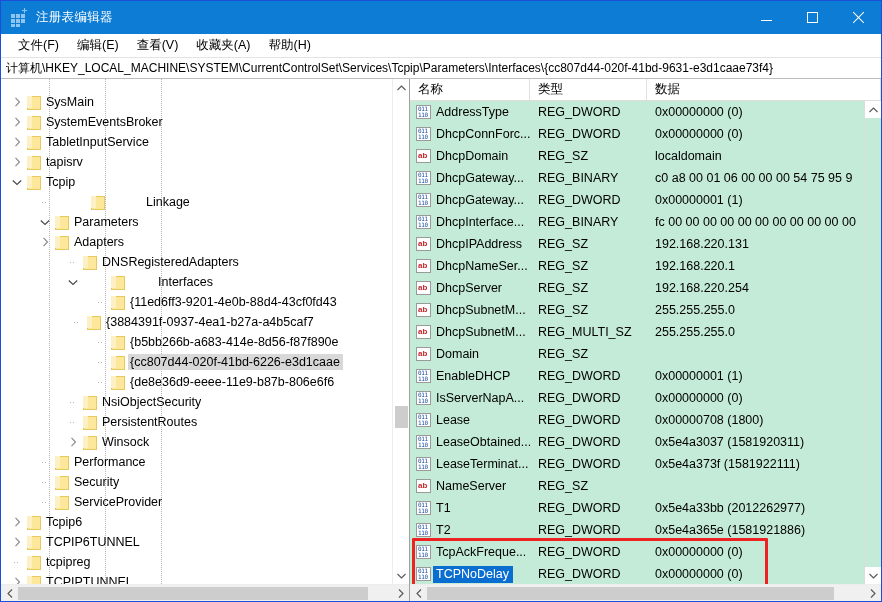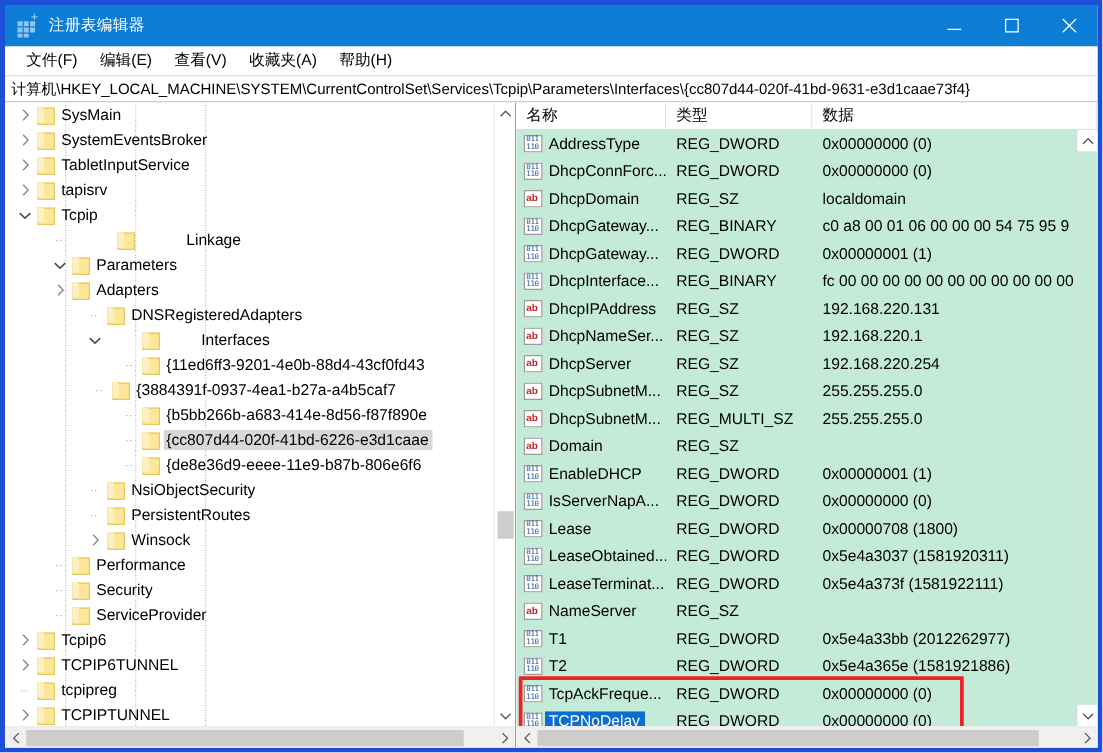--- a/index.html
+++ b/index.html
@@ -5,22 +5,22 @@
   * { box-sizing: border-box; margin: 0; padding: 0; }
   html, body {
     width: 882px; height: 602px;
     background: #ffffff;
     font-family: "Liberation Sans", "DejaVu Sans", sans-serif;
     overflow: hidden;
   }
   .window {
     position: relative;
     width: 882px; height: 602px;
-    background: #fef9c3;
-    border: 4px solid #1d4ed8;
+    background: #14532d;
+    border: 1px solid #1d4ed8;
     display: flex; flex-direction: column;
   }
 
   
   .titlebar {
     height: 33px; min-height: 33px;
     background: #0c7cd5;
     display: flex; align-items: center;
     position: relative;
   }
@@ -103,21 +103,21 @@
     overflow: hidden;
   }
 
   
   .tree-clip {
     position: relative;
     flex: 1;
     overflow: hidden;
   }
   .tree {
-    position: absolute; left: 0; top: 0;
+    position: absolute; left: 0; top: 13px;
     width: 392px;
     padding-top: 0px;
   }
   .tnode {
     height: 20px;
     display: flex; align-items: center;
     font-size: 12.5px; color: #000;
     white-space: nowrap;
     position: relative;
   }

